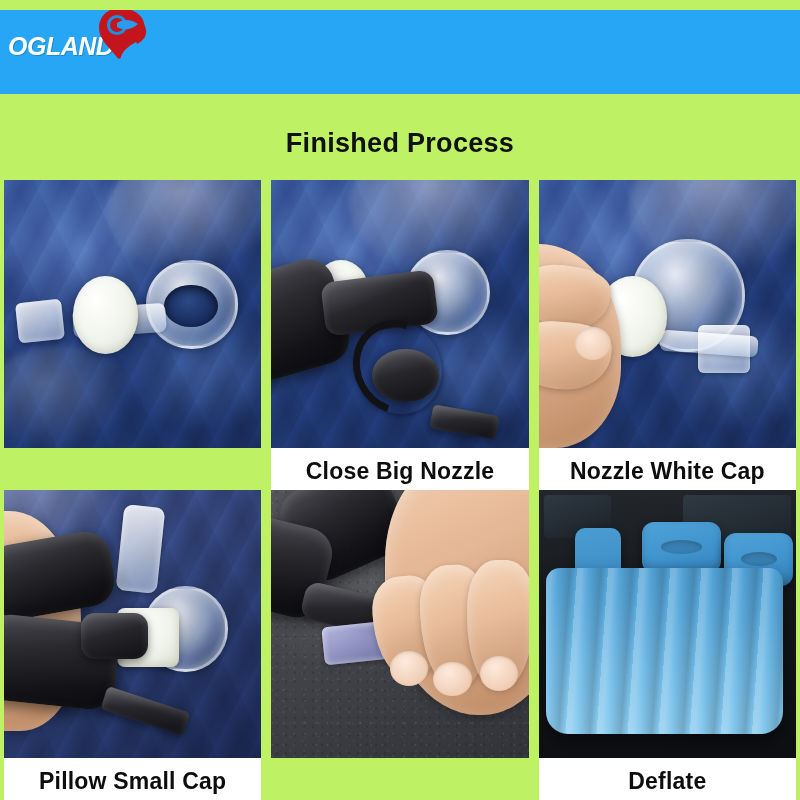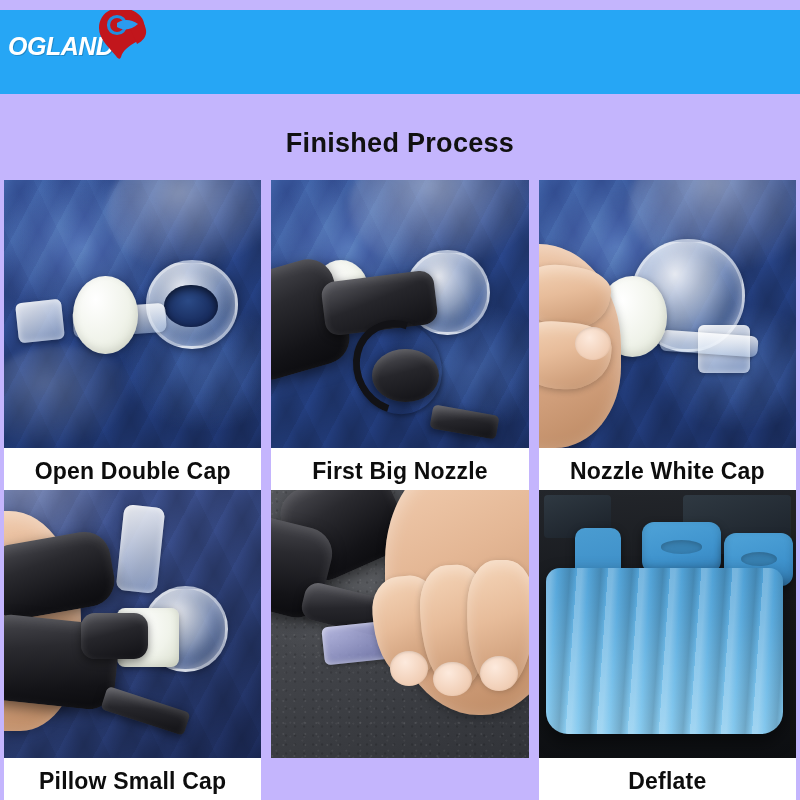--- a/index.html
+++ b/index.html
@@ -10,21 +10,21 @@
     height: 800px;
     background: #ffffff;
     font-family: "Liberation Sans", sans-serif;
     overflow: hidden;
   }
 
   .page {
     position: relative;
     width: 800px;
     height: 800px;
-    background: #c4b5fd;
+    background: #bef264;
   }
 
   
   .banner {
     position: absolute;
     left: 0;
     top: 10px;
     width: 800px;
     height: 84px;
     background: #26a6f5;
@@ -354,36 +354,35 @@
       <div class="photo">
         <div class="vinyl"></div>
         <div class="sheen" style="left:40%;top:-12%;width:70%;height:48%;"></div>
         <div class="valve-ring" style="left:55%;top:30%;width:36%;height:33%;"></div>
         <div class="valve-hole" style="left:62%;top:39%;width:21%;height:16%;"></div>
         <div class="strap" style="left:27%;top:47%;width:36%;height:11%;transform:rotate(-4deg);"></div>
         <div class="white-cap" style="left:27%;top:36%;width:25%;height:29%;"></div>
         <div class="small-cap" style="left:5%;top:45%;width:18%;height:15%;transform:rotate(-6deg);"></div>
         <div class="sheen" style="left:-8%;top:62%;width:60%;height:40%;opacity:.5;"></div>
       </div>
-      <div class="caption">Open Double Cap</div>
     </div>
 
     <div class="cell">
       <div class="photo">
         <div class="vinyl"></div>
         <div class="sheen" style="left:30%;top:-16%;width:78%;height:52%;"></div>
         <div class="valve-ring" style="left:52%;top:26%;width:33%;height:32%;"></div>
         <div class="white-cap" style="left:16%;top:30%;width:22%;height:24%;"></div>
         <div class="pump-body" style="left:-14%;top:32%;width:42%;height:40%;transform:rotate(-16deg);"></div>
         <div class="pump-nozzle" style="left:20%;top:36%;width:44%;height:20%;transform:rotate(-7deg);"></div>
         <div class="pump-nozzle" style="left:39%;top:63%;width:26%;height:20%;border-radius:50%;"></div>
         <div class="pump-cable" style="left:32%;top:52%;width:34%;height:36%;border-color:#121216 transparent transparent #121216;transform:rotate(-28deg);"></div>
         <div class="pump-nozzle" style="left:62%;top:86%;width:26%;height:9%;transform:rotate(10deg);border-radius:5px;"></div>
       </div>
-      <div class="caption">First Big Nozzle</div>
+      <div class="caption">Close Big Nozzle</div>
     </div>
 
     <div class="cell">
       <div class="photo">
         <div class="vinyl"></div>
         <div class="sheen" style="left:35%;top:-18%;width:80%;height:55%;"></div>
         <div class="valve-ring" style="left:36%;top:22%;width:44%;height:42%;"></div>
         <div class="small-cap" style="left:62%;top:54%;width:20%;height:18%;"></div>
         <div class="strap" style="left:47%;top:57%;width:38%;height:8%;transform:rotate(4deg);"></div>
         <div class="white-cap" style="left:23%;top:36%;width:27%;height:30%;"></div>

